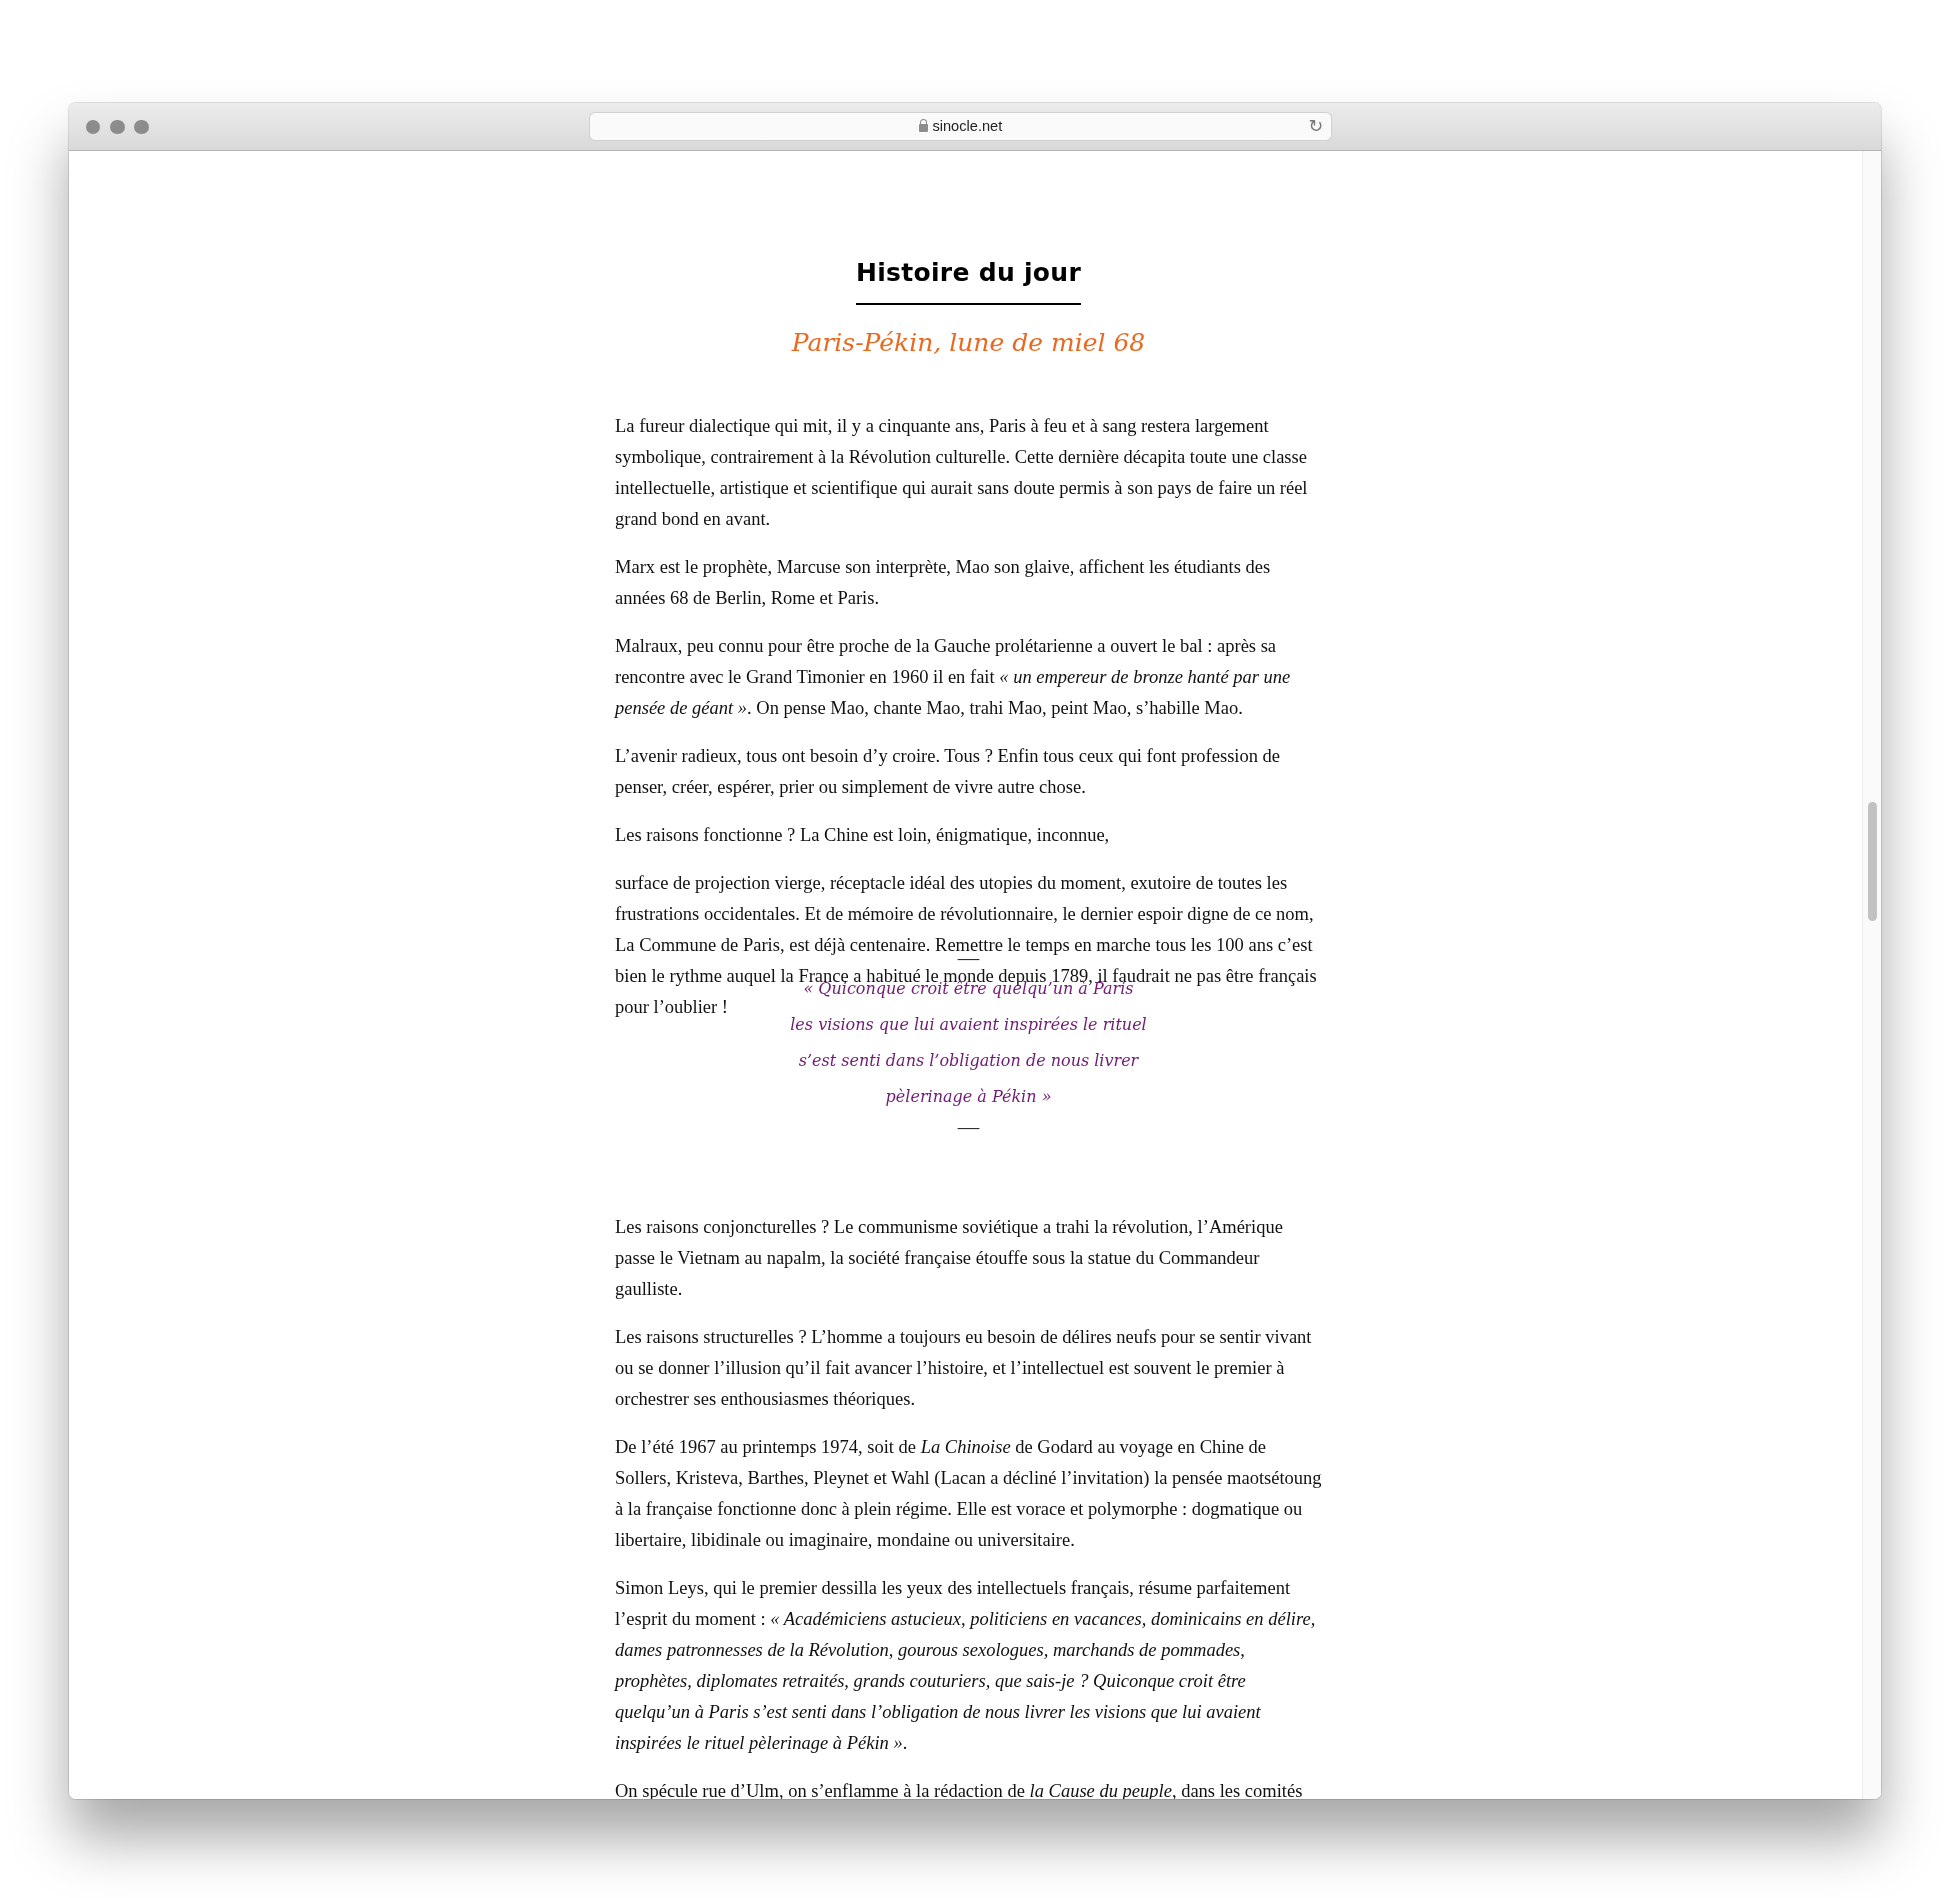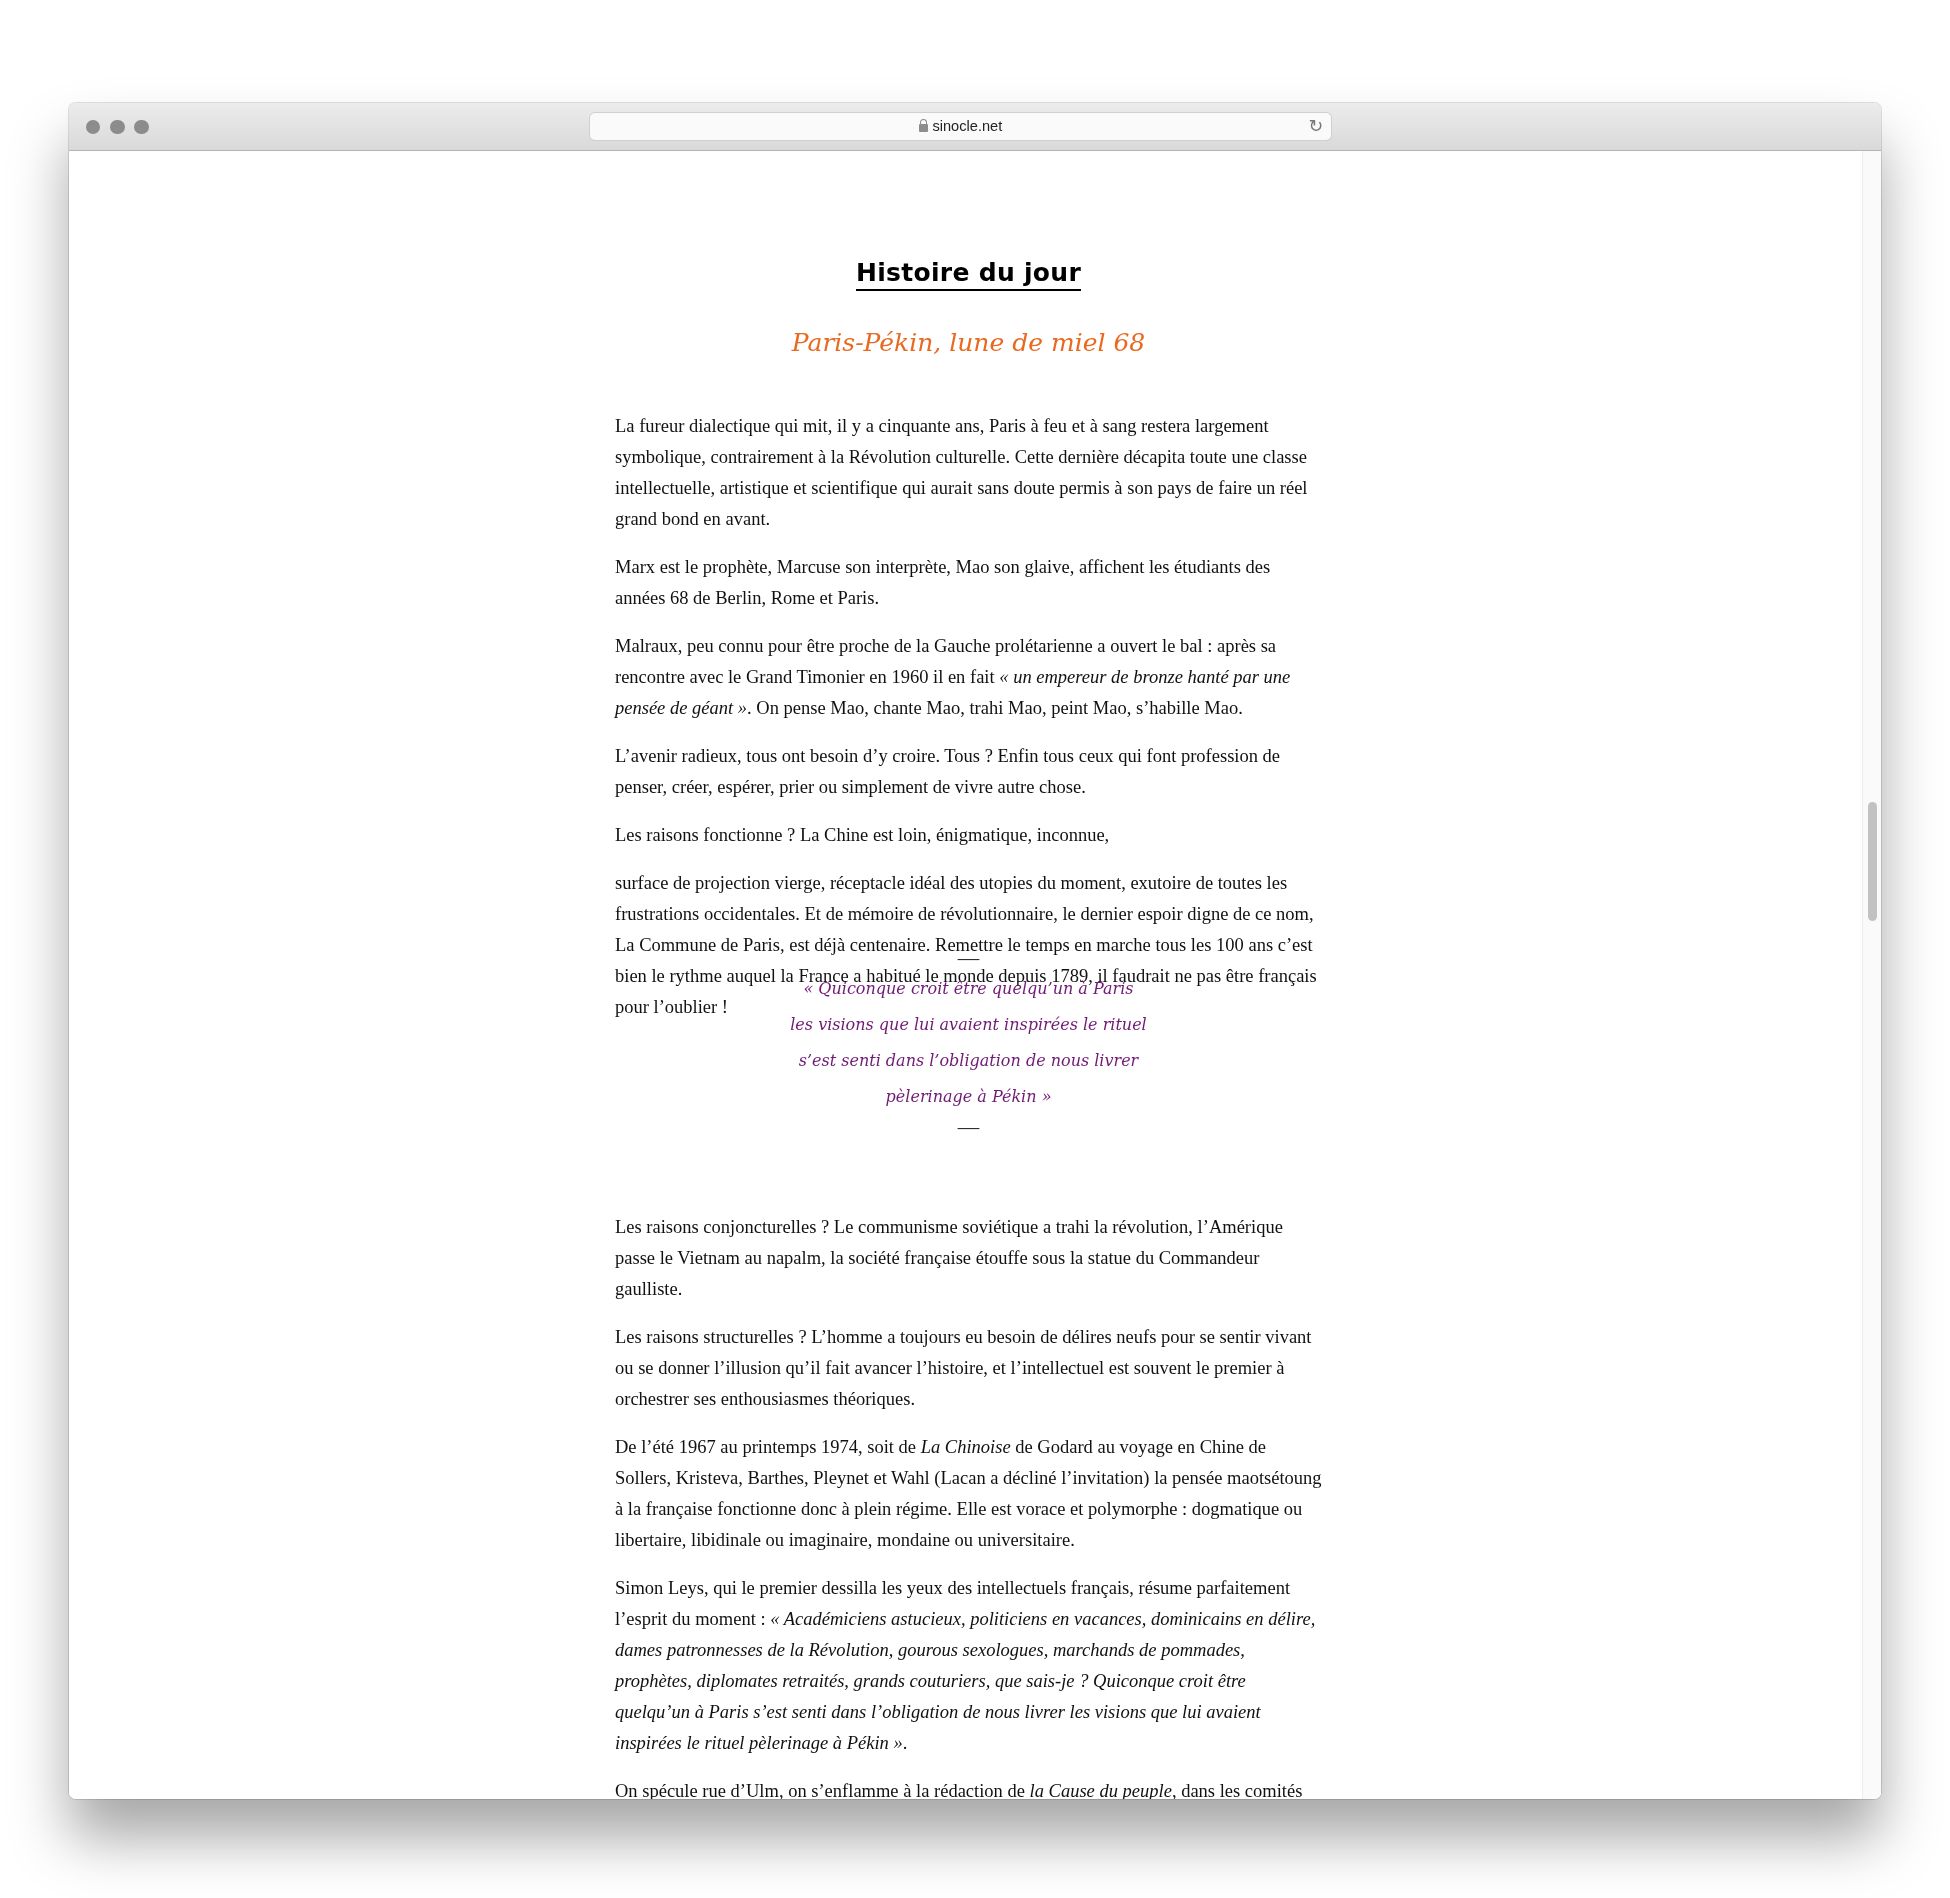--- a/index.html
+++ b/index.html
@@ -73,21 +73,21 @@
   .kicker {
     position: absolute; left: 0; width: 741px; top: 107px;
     text-align: center;
   }
   .kicker span {
     font-family: "DejaVu Sans", sans-serif;
     font-weight: bold;
     font-size: 25px;
     color: #000;
     border-bottom: 2px solid #000;
-    padding-bottom: 2px;
+    padding-bottom: 16px;
     letter-spacing: 0.3px;
   }
   .subtitle {
     position: absolute; left: 0; width: 741px; top: 177px;
     text-align: center;
     font-family: "DejaVu Serif", serif;
     font-style: italic;
     font-size: 25px;
     color: #e8691f;
   }

